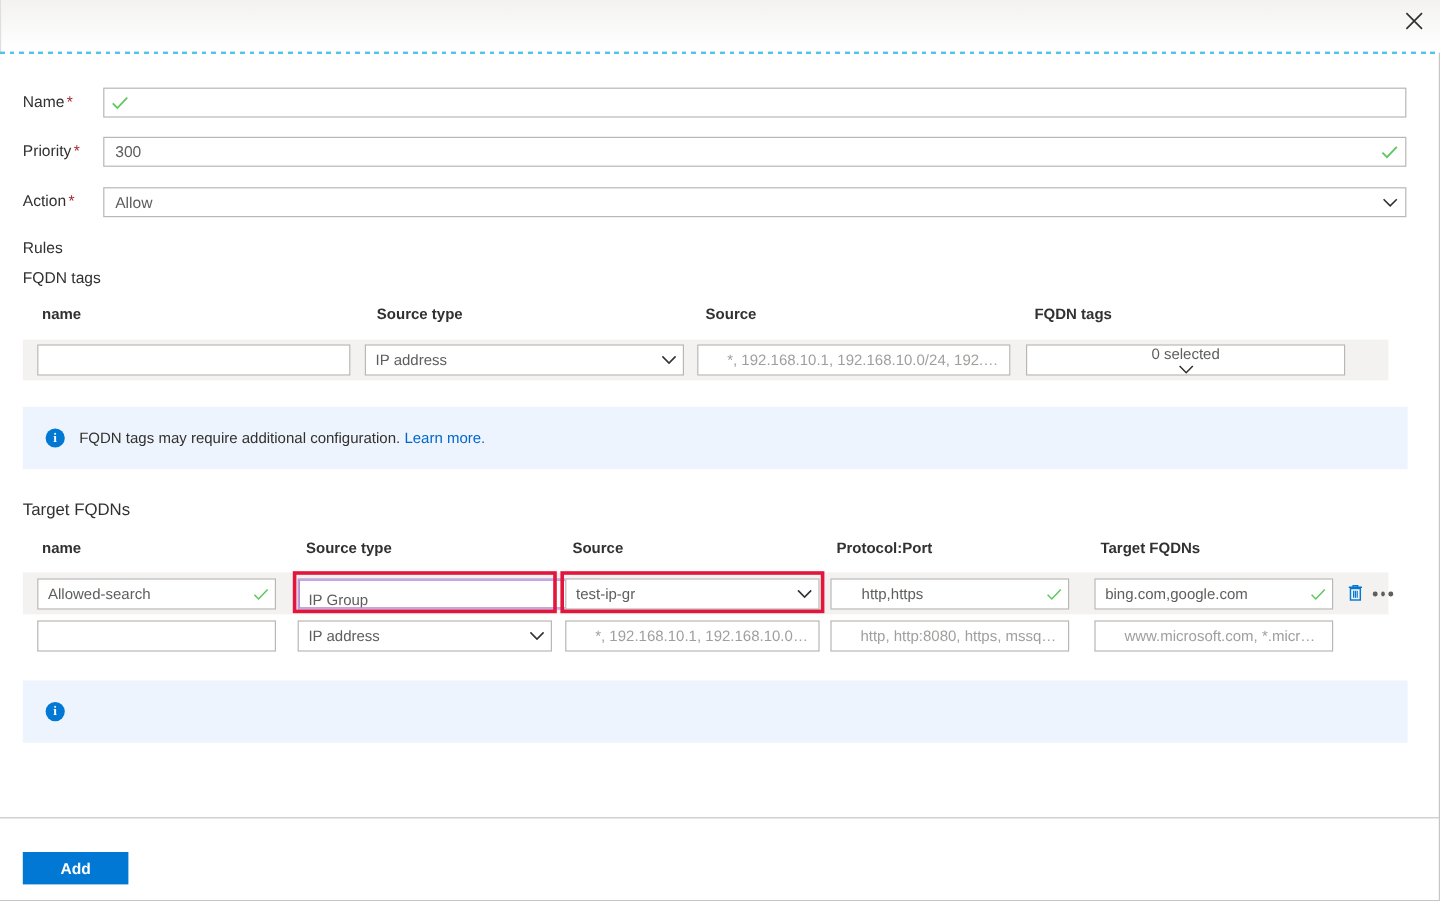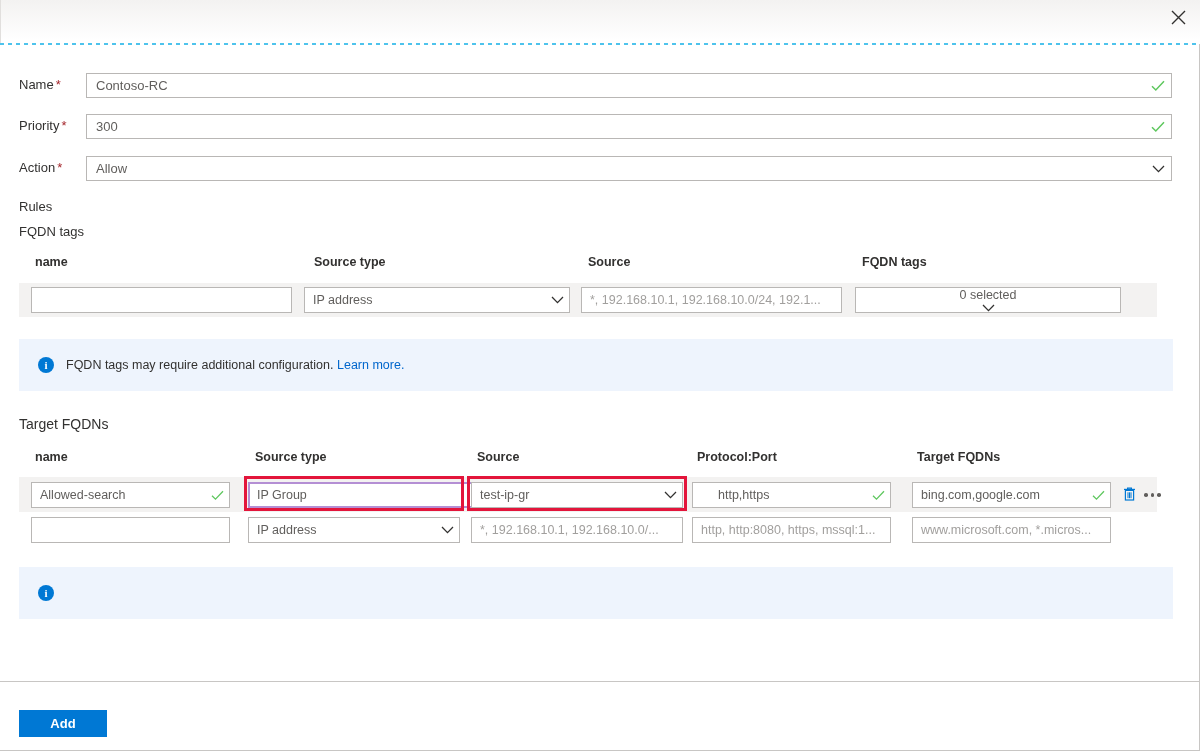--- a/index.html
+++ b/index.html
@@ -85,21 +85,21 @@
   .row-band { position:absolute; left:0; top:0; background:#f3f2f1; }
   .cell {
     position:absolute; top:0; height:26px;
     border:1px solid #b9b7b5; background:#ffffff;
     display:flex; align-items:center;
   }
   .cell .val {
     flex:1; padding:0 8px; font-size:12.5px; color:#605e5c;
     white-space:nowrap; overflow:hidden; text-overflow:ellipsis;
   }
-  .cell .val.ph { color:#a19f9d; }
+  .cell .val.ph { color:#a19f9d;margin-left:16px; }
   .cell .adorn { width:24px; display:flex; align-items:center; justify-content:center; }
   .cell.focused { border:1px solid #b48fd4; outline:1px solid #b48fd4; outline-offset:-2px; }
 
   .hl-box {
     position:absolute;
     border:3px solid #e3153b;
     pointer-events:none;
   }
 
   .row-actions { position:absolute; top:0; height:26px; display:flex; align-items:center; gap:7px; }
@@ -148,21 +148,20 @@
       <svg width="15" height="15" viewBox="0 0 15 15" aria-hidden="true">
         <path d="M1 1 L14 14 M14 1 L1 14" stroke="#323130" stroke-width="1.4" fill="none"></path>
       </svg>
     </div>
   </div>
   <div id="dotted-rule"></div>
 
   <div class="form-row" style="top:73px;">
     <div class="form-label"><span>Name</span><span class="req">*</span></div>
     <div class="form-field">
-      <div class="val">Contoso-RC</div>
       <div class="adorn check">
         <svg width="14" height="12" viewBox="0 0 14 12">
             <path d="M1 6.2 L4.8 10 L13 1.3" stroke="#5ec75e" stroke-width="1.5" fill="none"></path>
           </svg>
       </div>
     </div>
   </div>
 
   <div class="form-row" style="top:114px;">
     <div class="form-label"><span>Priority</span><span class="req">*</span></div>
@@ -250,21 +249,21 @@
 
       <div class="cell" style="left:12px; top:5px; width:199px;">
         <div class="val">Allowed-search</div>
         <div class="adorn">
           <svg width="13" height="11" viewBox="0 0 14 12">
               <path d="M1 6.2 L4.8 10 L13 1.3" stroke="#5ec75e" stroke-width="1.4" fill="none"></path>
             </svg>
         </div>
       </div>
 
-      <div class="cell focused" style="left:229px; top:5px; width:252px;">
+      <div class="cell focused" style="left:229px; top:5px; width:252px;align-items:flex-end;">
         <div class="val">IP Group</div>
         <div class="adorn">
           <svg width="13" height="8" viewBox="0 0 13 8">
               <path d="M1 1 L6.5 6.6 L12 1" stroke="#323130" stroke-width="1.3" fill="none"></path>
             </svg>
         </div>
       </div>
 
       <div class="cell" style="left:452px; top:5px; width:212px;">
         <div class="val">test-ip-gr</div>

